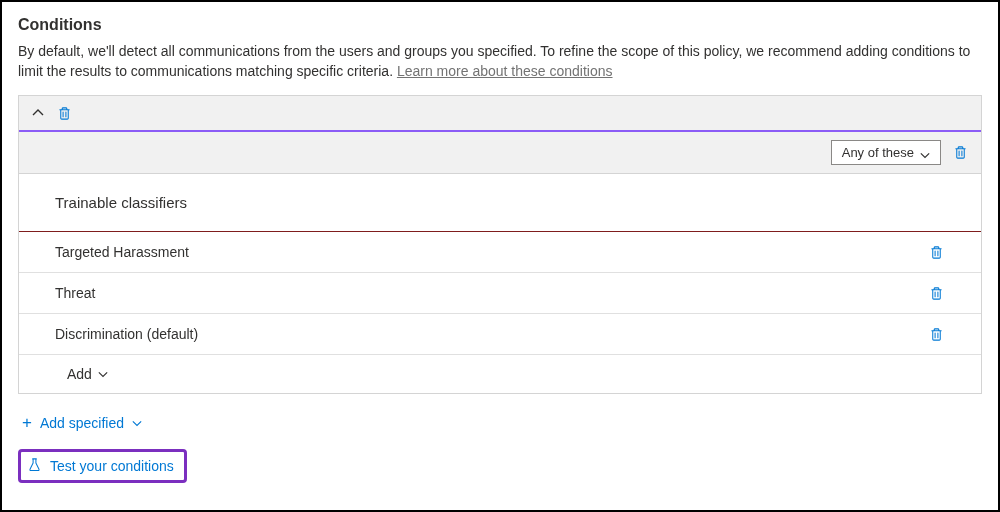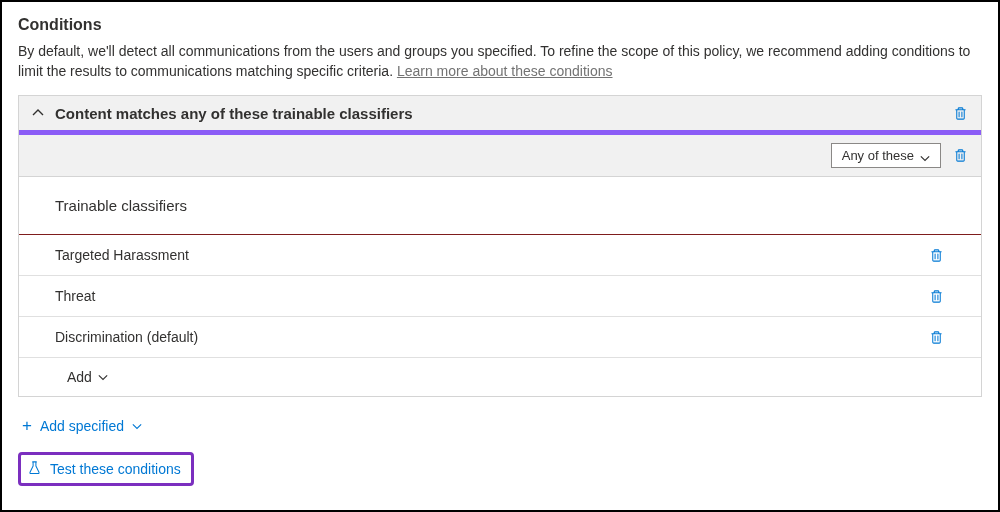--- a/index.html
+++ b/index.html
@@ -57,21 +57,21 @@
       display: inline-flex;
       align-items: center;
       justify-content: center;
     }
     .panel-header-sub {
       display: flex;
       justify-content: flex-end;
       align-items: center;
       padding: 8px 12px;
       gap: 10px;
-      border-top: 5px solid #8b5cf6;
+      border-top: 2px solid #8b5cf6;
     }
     .select-box {
       background: #fff;
       border: 1px solid #8a8886;
       padding: 4px 10px;
       font-size: 13px;
       display: inline-flex;
       align-items: center;
       gap: 6px;
       cursor: pointer;
@@ -169,21 +169,20 @@
 </div>
 
 <div class="condition-panel">
   <div class="panel-header">
     <div class="panel-header-top">
       <span class="chevron">
         <svg viewBox="0 0 12 12" width="12" height="12">
             <path d="M1 8 L6 3 L11 8" stroke="#323130" stroke-width="1.4" fill="none"></path>
           </svg>
       </span>
-      <span class="panel-title">Content matches any of these trainable classifiers</span>
       <span class="trash-btn">
         <svg viewBox="0 0 16 16" width="15" height="15">
             <path d="M3 4h10M6.5 2h3a1 1 0 0 1 1 1v1h-5V3a1 1 0 0 1 1-1zM4 4v9a1 1 0 0 0 1 1h6a1 1 0 0 0 1-1V4M6.5 6.5v5M9.5 6.5v5" stroke="#0078d4" stroke-width="1.1" fill="none" stroke-linecap="round"></path>
           </svg>
       </span>
     </div>
     <div class="panel-header-sub">
       <div class="select-box">
         <span>Any of these</span>
         <span class="chev-down-sm">
@@ -249,15 +248,15 @@
         </svg>
     </span>
   </div>
   <br>
   <div class="test-conditions">
     <span>
       <svg viewBox="0 0 16 16" width="15" height="15">
           <path d="M6 2h4M6.5 2v4.5L3.2 13a1 1 0 0 0 .9 1.5h7.8a1 1 0 0 0 .9-1.5L9.5 6.5V2" stroke="#0078d4" stroke-width="1.1" fill="none" stroke-linecap="round" stroke-linejoin="round"></path>
         </svg>
     </span>
-    <span>Test these conditions</span>
+    <span>Test your conditions</span>
   </div>
 </div>
 
 </body></html>

